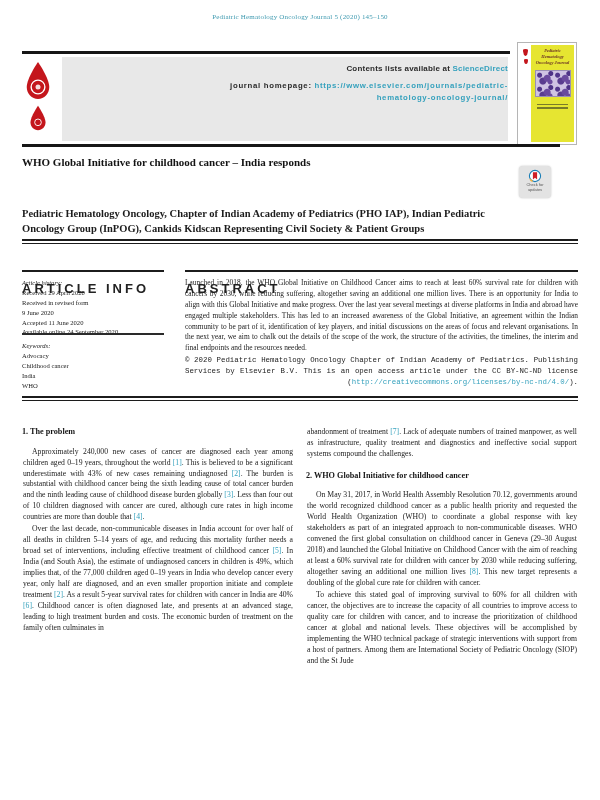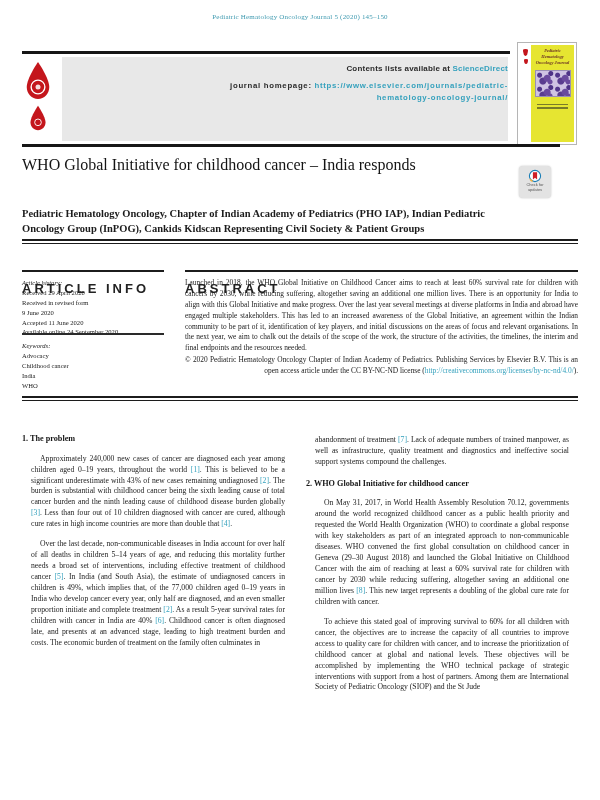--- a/index.html
+++ b/index.html
@@ -47,21 +47,21 @@
       radial-gradient(circle at 62% 52%, #6a4a9e 3px, rgba(0,0,0,0) 4px),
       radial-gradient(circle at 82% 18%, #4e3387 2px, rgba(0,0,0,0) 3px),
       radial-gradient(circle at 38% 72%, #5a3d8f 3px, rgba(0,0,0,0) 4px),
       radial-gradient(circle at 78% 78%, #6a4a9e 2px, rgba(0,0,0,0) 3px),
       #cfc3e3;
     background-size:18px 14px; border:0.5px solid #9a8fb5;
   }
   .cover-lines { margin-top:5px; }
   .cover-lines div { height:1.5px; background:#7a7a28; margin:2px 4px; }
 
-  .article-title { position:absolute; top:156px; left:22px; width:470px; font-size:16px; font-weight:normal; color:#141414; }
+  .article-title { position:absolute; top:156px; left:22px; width:470px; font-size:11px; font-weight:bold; color:#141414; }
 
   .check-badge {
     position:absolute; top:166px; left:519px; width:32px; height:32px;
     background:#e3e3e3; border-radius:4px; box-shadow:0 0 2px rgba(0,0,0,0.25);
     display:flex; flex-direction:column; align-items:center; padding-top:3px; cursor:pointer;
   }
   .check-badge .badge-text { font-size:4px; line-height:1.2; color:#555; text-align:center; }
 
   .authors { position:absolute; top:206px; left:22px; width:492px; font-size:10.5px; font-weight:bold; line-height:1.45; color:#1c1c1c; }
 
@@ -74,29 +74,29 @@
   .ab-head { top:257px; left:185px; }
   .ai-rule { position:absolute; top:270px; left:22px; width:142px; height:2px; background:#1c1c1c; }
   .ab-rule { position:absolute; top:270px; left:185px; width:393px; height:2px; background:#1c1c1c; }
 
   .article-history { position:absolute; top:278px; left:22px; width:150px; font-size:6.6px; line-height:1.5; color:#222; }
   .info-label { font-style:italic; }
   .ai-midrule { position:absolute; top:333px; left:22px; width:142px; height:1.5px; background:#2a2a2a; }
   .keywords { position:absolute; top:341px; left:22px; width:150px; font-size:6.6px; line-height:1.5; color:#222; }
 
   .abstract { position:absolute; top:278px; left:185px; width:393px; font-size:7.4px; line-height:1.47; text-align:justify; color:#222; }
-  .abstract-copyright { text-align:justify; text-align-last:right; margin-top:1px; }
+  .abstract-copyright { text-align:justify; text-align-last:right; margin-top:1px;font-family:Liberation Mono, monospace; }
 
   .body-col { position:absolute; top:426px; width:272px; font-size:7.7px; line-height:1.42; text-align:justify; color:#222; }
   .col-left { left:22px; }
   .col-right { left:306px; }
   .sec-heading { font-size:8.2px; font-weight:bold; margin:10px 0 9px; color:#161616; }
-  .sec-heading.first { margin-top:7px; }
+  .sec-heading.first { margin-top:0; }
   .body-col p.indent { text-indent:9px; }
-  .body-col p { margin:9px; }
+  .body-col p { margin:1px; }
 
   .footnote { position:absolute; top:714px; left:22px; width:272px; font-size:6.4px; line-height:1.5; color:#333; }
   .footnote-rule { width:32px; height:1px; background:#888; margin-bottom:3px; }
   .footnote-text { text-indent:7px; }
 
   .footer-doi { position:absolute; top:748px; left:22px; font-size:6.6px; }
   .footer-issn { position:absolute; top:758px; left:22px; width:556px; font-size:6.6px; line-height:1.5; color:#222; }
 </style>
 </head>
 <body>

